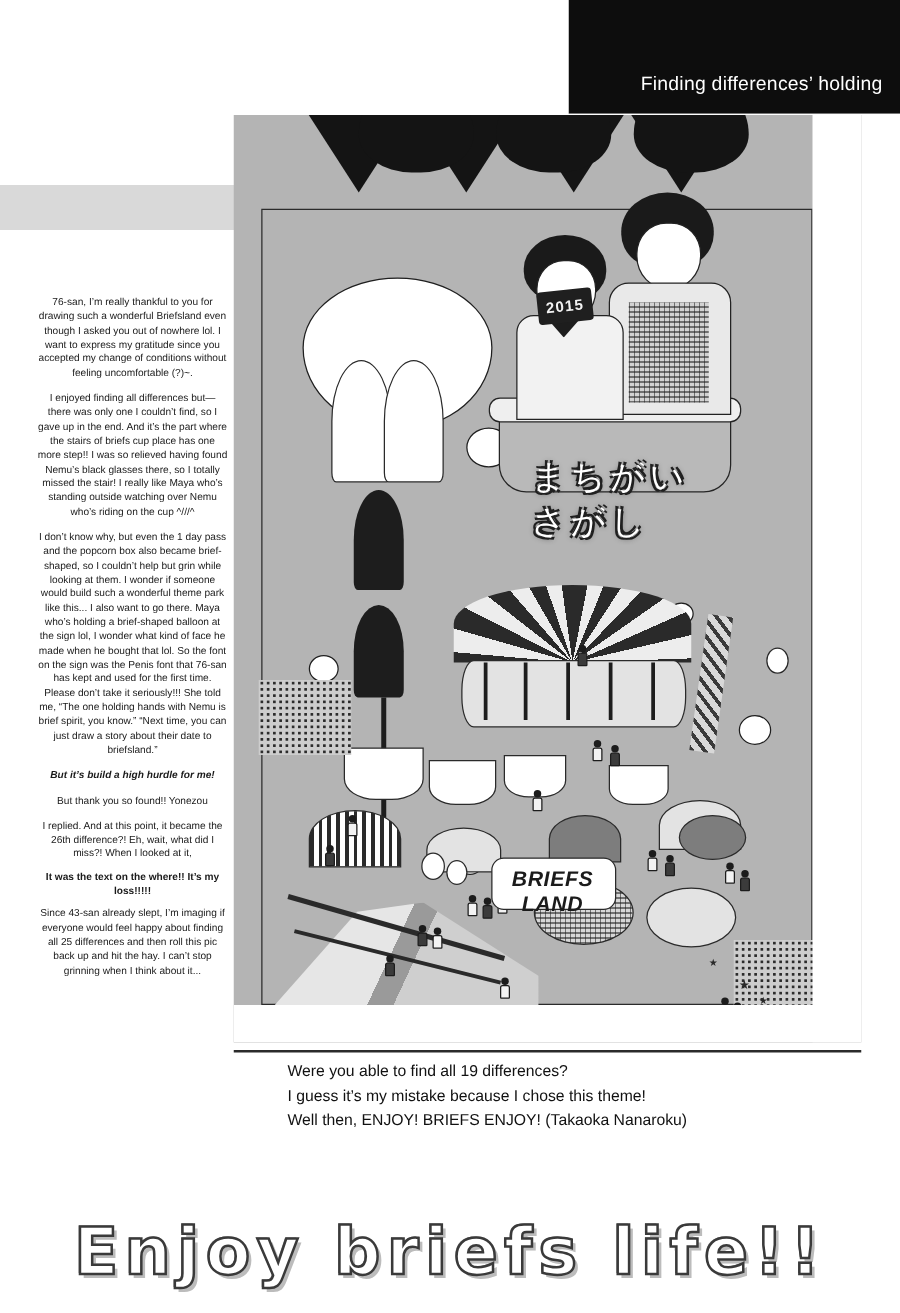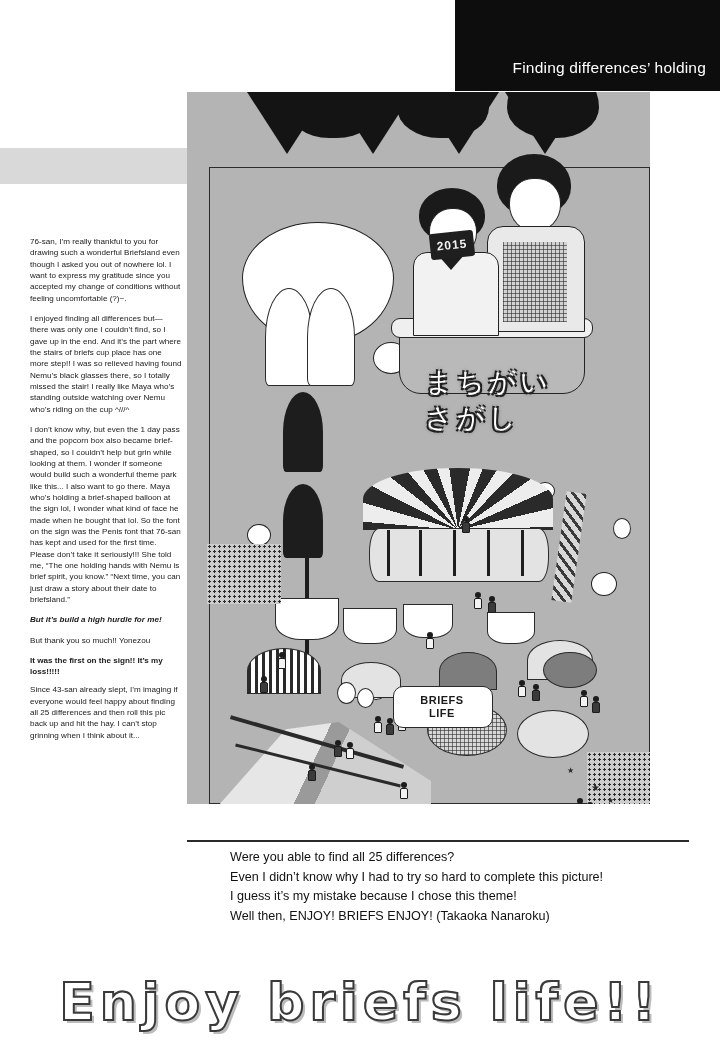--- a/index.html
+++ b/index.html
@@ -54,21 +54,21 @@
 
   
   .commentary {
     position: absolute;
     left: 30px;
     top: 236px;
     width: 152px;
     font-size: 8.1px;
     line-height: 1.40;
     color: #1a1a1a;
-    text-align: left;
+    text-align: center;
   }
   .commentary p { margin: 0 0 9px 0; }
   .commentary p.tight { margin-bottom: 7px; }
   .commentary .bolditalic {
     font-weight: bold;
     font-style: italic;
   }
   .commentary .bold { font-weight: bold; }
 
   
@@ -150,26 +150,27 @@
       -2px 2px 0 #202020, 2px 2px 0 #202020,
       0 0 5px #202020;
     font-family: "DejaVu Sans", sans-serif;
   }
 
   .briefsland-sign {
     position: absolute;
     left: 212px; top: 602px;
     width: 86px;
     text-align: center;
-    font-size: 11px;
+    font-size: 17px;
     font-weight: bold;
     line-height: 1.15;
     color: #1b1b1b;
     font-family: "Liberation Sans", sans-serif;
     letter-spacing: .5px;
+    font-style: italic;
   }
 
   .badge-2015 {
     position: absolute;
     left: 243px; top: 140px;
     width: 44px; height: 26px;
     background: #1f1f1f;
     color: #f2f2f2;
     font-size: 12px;
     font-weight: bold;
@@ -292,22 +293,23 @@
 <div class="header-black">
   <div class="header-title">Finding differences’ holding</div>
 </div>
 <div class="header-right-white"></div>
 
 <div class="commentary">
   <p>76-san, I’m really thankful to you for drawing such a wonderful Briefsland even though I asked you out of nowhere lol. I want to express my gratitude since you accepted my change of conditions without feeling uncomfortable (?)~.</p>
   <p>I enjoyed finding all differences but— there was only one I couldn’t find, so I gave up in the end. And it’s the part where the stairs of briefs cup place has one more step!! I was so relieved having found Nemu’s black glasses there, so I totally missed the stair! I really like Maya who’s standing outside watching over Nemu who’s riding on the cup ^///^</p>
   <p>I don’t know why, but even the 1 day pass and the popcorn box also became brief-shaped, so I couldn’t help but grin while looking at them. I wonder if someone would build such a wonderful theme park like this... I also want to go there. Maya who’s holding a brief-shaped balloon at the sign lol, I wonder what kind of face he made when he bought that lol. So the font on the sign was the Penis font that 76-san has kept and used for the first time. Please don’t take it seriously!!! She told me, “The one holding hands with Nemu is brief spirit, you know.” “Next time, you can just draw a story about their date to briefsland.”</p>
   <p class="bolditalic">But it’s build a high hurdle for me!</p>
-  <p>But thank you so much!! Yonezou</p>
-  <p class="bold tight">It was the first on the sign!! It’s my loss!!!!!</p>
+  <p>But thank you so found!! Yonezou</p>
+  <p class="tight">I replied. And at this point, it became the 26th difference?! Eh, wait, what did I miss?! When I looked at it,</p>
+  <p class="bold tight">It was the text on the where!! It’s my loss!!!!!</p>
   <p>Since 43-san already slept, I’m imaging if everyone would feel happy about finding all 25 differences and then roll this pic back up and hit the hay. I can’t stop grinning when I think about it...</p>
 </div>
 
 <div class="panel">
 
   <div class="canopy">
     <div class="tri" style="left:0;"></div>
     <div class="tri" style="left:86px;"></div>
     <div class="tri" style="left:172px;"></div>
     <div class="tri" style="left:258px;"></div>
@@ -457,33 +459,32 @@
   <div class="torso" style="left:226px;top:160px;width:84px;height:82px;border-radius:14px 14px 0 0;background:#f2f2f2;"></div>
   <div class="sh dark" style="left:250px;top:162px;width:28px;height:16px;clip-path:polygon(0 0,100% 0,50% 100%);"></div>
   <div class="badge-2015">2015</div>
 
   <div class="jp-title" style="white-space:pre;">まちがい
 さがし</div>
 
   <div class="sh wht" style="left:206px;top:594px;width:98px;height:40px;border-radius:10px;"></div>
   <div class="briefsland-sign">
     <span>BRIEFS</span><br>
-    <span>LIFE</span>
+    <span>LAND</span>
   </div>
 
   <div class="sh" style="left:404px;top:690px;color:#2a2a2a;font-size:10px;">★</div>
   <div class="sh" style="left:420px;top:704px;color:#2a2a2a;font-size:8px;">★</div>
   <div class="sh" style="left:380px;top:674px;color:#2a2a2a;font-size:8px;">★</div>
 
   <div class="panel-white-right"></div>
   <div class="panel-white-bottom"></div>
 </div>
 
 <div class="caption-rule"></div>
 
 <div class="caption">
-  <div>Were you able to find all 25 differences?</div>
-  <div>Even I didn’t know why I had to try so hard to complete this picture!</div>
+  <div>Were you able to find all 19 differences?</div>
   <div>I guess it’s my mistake because I chose this theme!</div>
   <div>Well then, ENJOY! BRIEFS ENJOY! (Takaoka Nanaroku)</div>
 </div>
 
 <div class="footer-art">Enjoy briefs life!!</div>
 
 </body></html>

